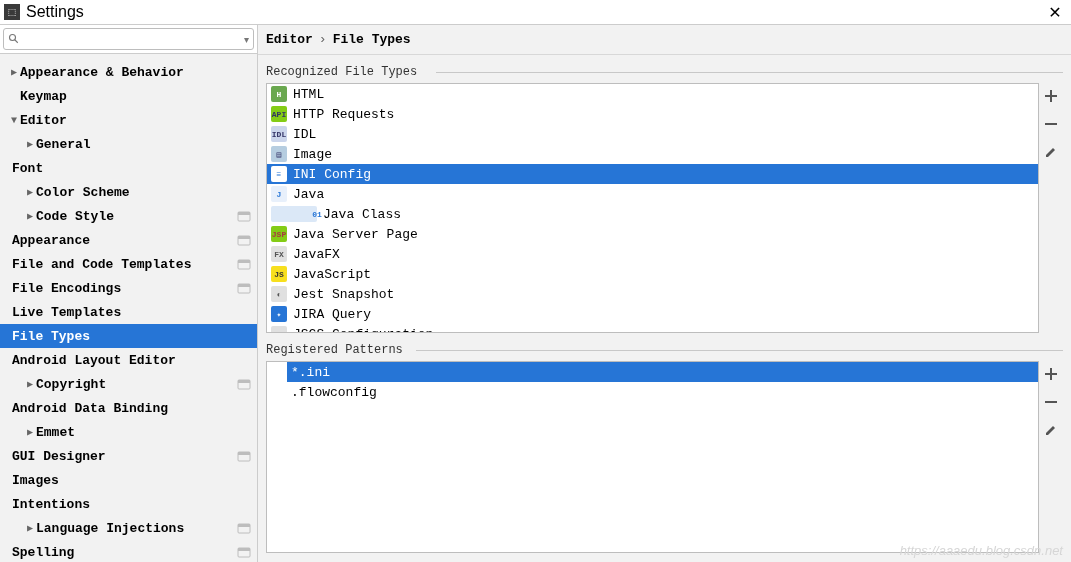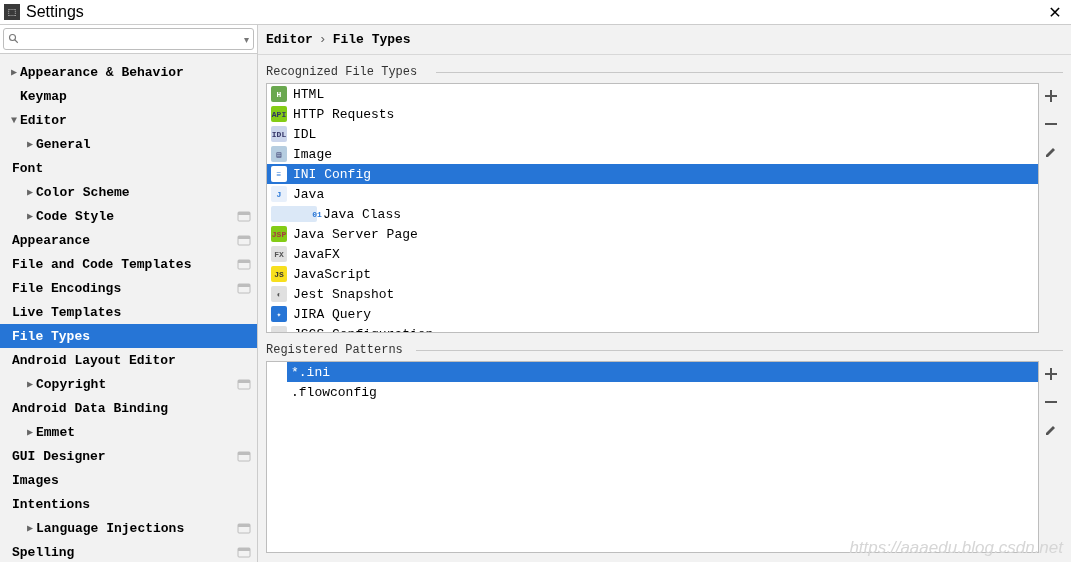--- a/index.html
+++ b/index.html
@@ -36,21 +36,21 @@
 .section-label::after { content:""; position:absolute; top:50%; height:1px; background:#c8c8c8; left: var(--lw,150px); right:0; }
 .panewrap { display:flex; }
 .listbox { flex:1; background:#fff; border:1px solid #bdbdbd; overflow:auto; font-family:"Courier New", monospace; font-size:13px; }
 .listbox .row { display:flex; align-items:center; height:20px; padding:0 4px; cursor:pointer; }
 .listbox .row.selected { background:#2675d6; color:#fff; }
 .listbox .row .ic { width:16px; height:16px; margin-right:6px; display:flex; align-items:center; justify-content:center; font-size:8px; font-weight:bold; border-radius:2px; }
 .toolbox { width:24px; display:flex; flex-direction:column; align-items:center; padding-top:4px; gap:10px; }
 .toolbox .btn { width:18px; height:18px; display:flex; align-items:center; justify-content:center; cursor:pointer; color:#555; }
 .recognized-wrap .listbox { height:250px; }
 .patterns-wrap .listbox { height:192px;padding-left:20px; }
-.watermark { position:absolute; right:8px; bottom:4px; color:#d6d6d6; font-size:17px; font-style:italic; pointer-events:none; }
+.watermark { position:absolute; right:8px; bottom:4px; color:#d6d6d6; font-size:13px; font-style:italic; pointer-events:none; }
 </style>
 </head>
 <body>
 
 <div class="titlebar">
   <div class="app-icon">⬚</div>
   <div class="title">Settings</div>
   <div class="spacer"></div>
   <div class="close">✕</div>
 </div>

